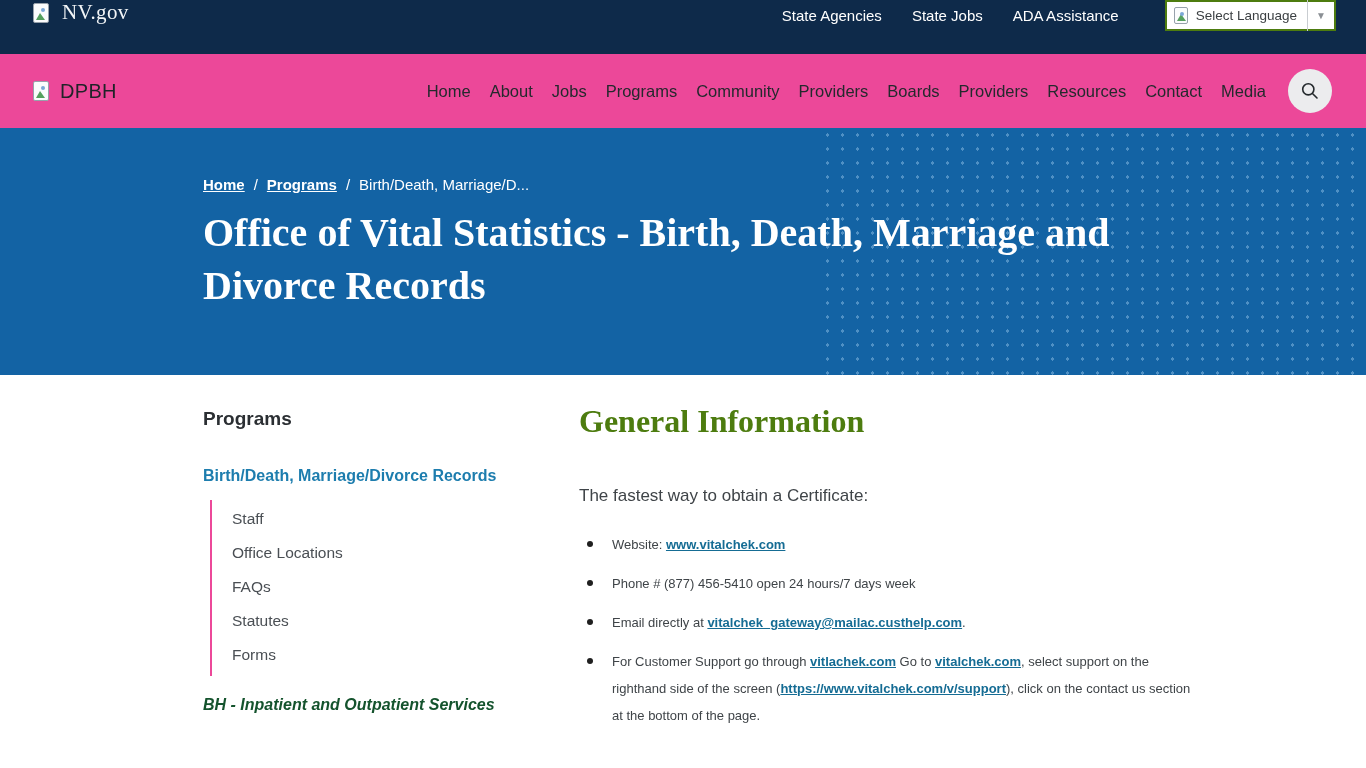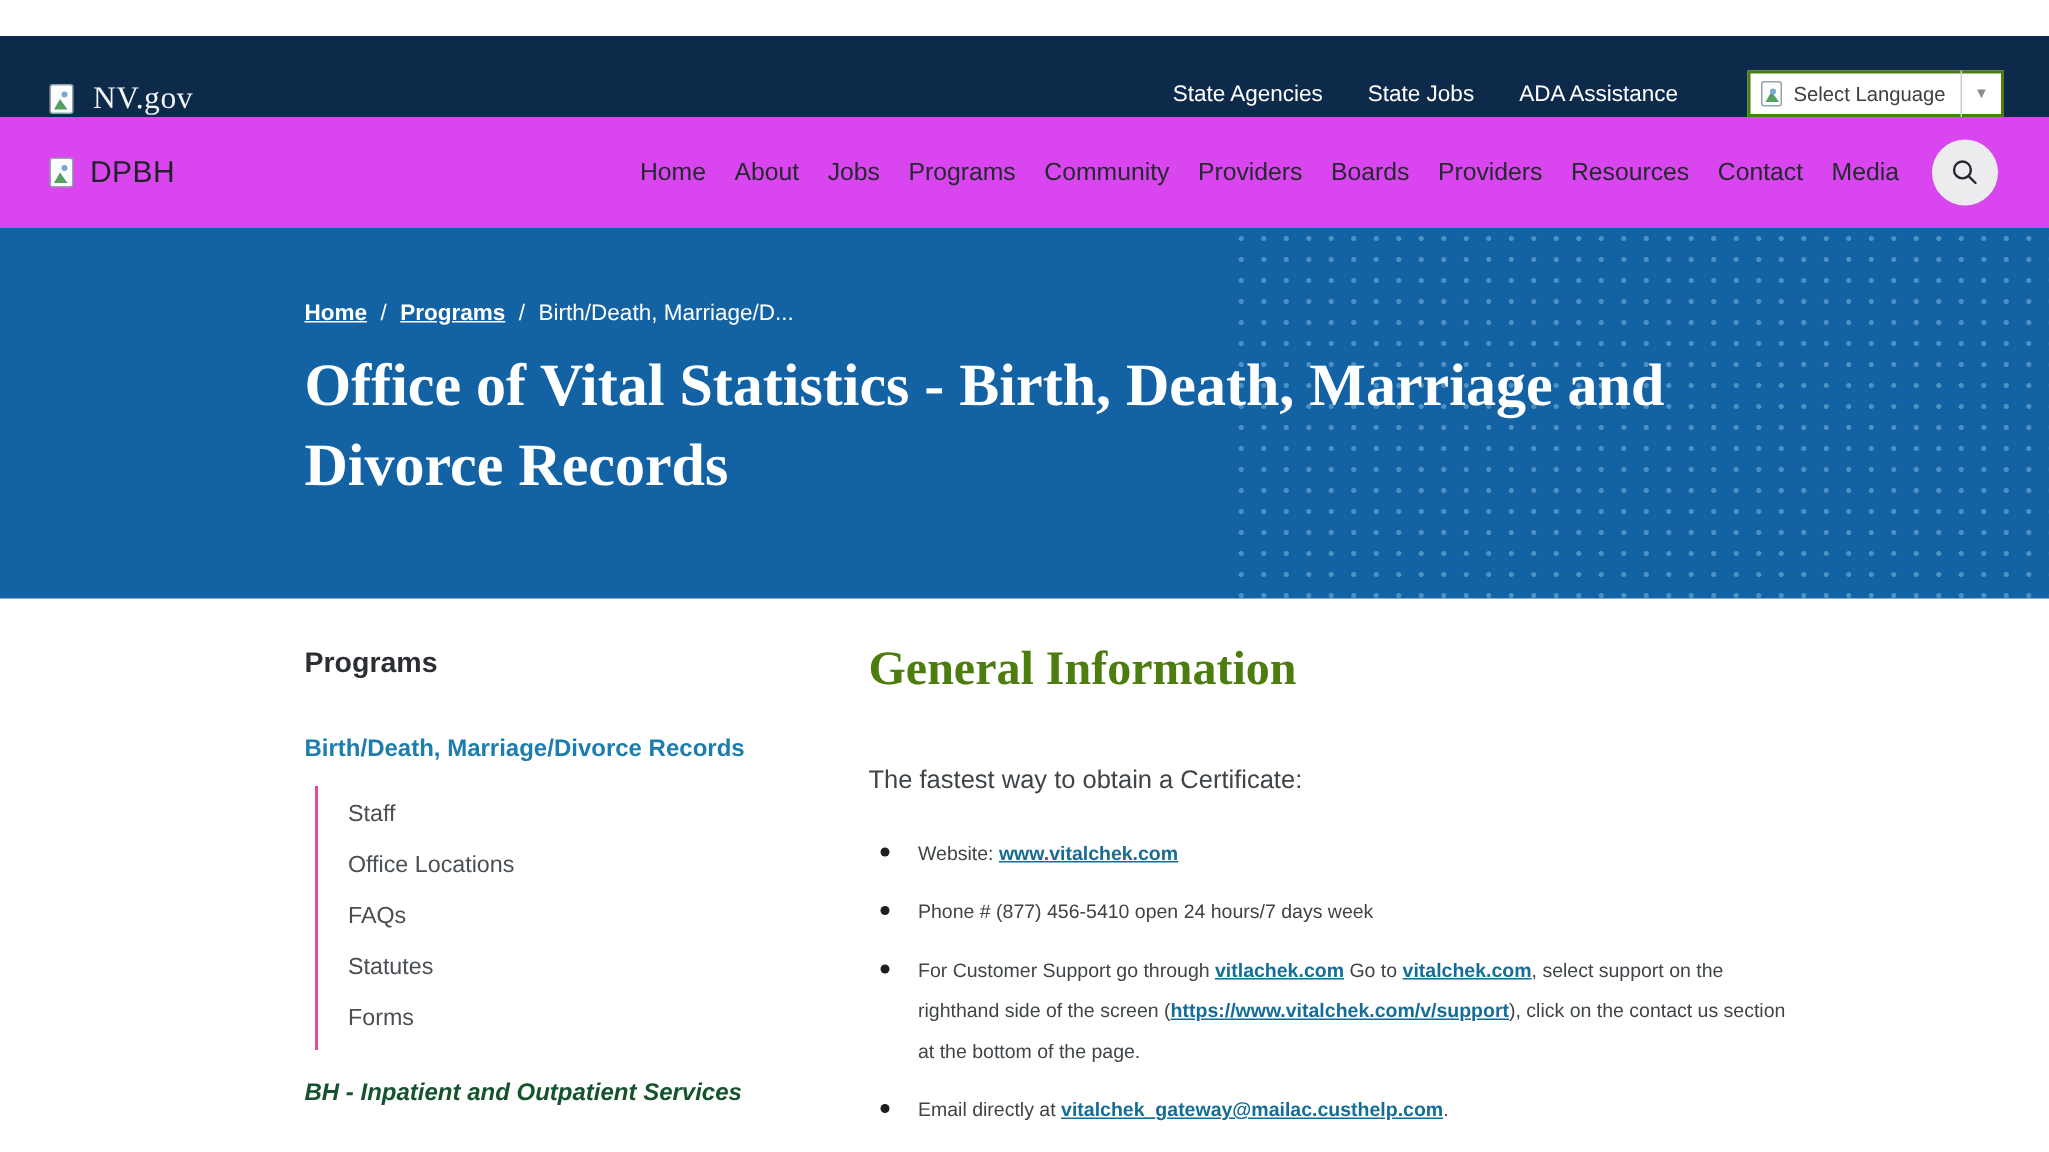--- a/index.html
+++ b/index.html
@@ -1,21 +1,21 @@
 <!DOCTYPE html>
 <html><head>
 <meta charset="utf-8">
 <style>
   * { box-sizing: border-box; margin: 0; padding: 0; }
   html, body { width: 1366px; height: 768px; overflow: hidden; background: #fff;
     font-family: "Liberation Sans", sans-serif; }
 
   
-  .topbar { height: 54px; background: #0e2a4a; display: flex; align-items: flex-end;
-    padding: 0 30px 0 33px; color: #fff; margin-top: 24px; }
+  .topbar { height: 54px; background: #0e2a4a; display: flex; align-items: flex-start;
+    padding: 0 30px 0 33px; color: #fff; }
   .topbar-brand { display: flex; align-items: center; gap: 13px; cursor: pointer; }
   .topbar-brand-text { font-family: "Liberation Serif", serif; font-size: 21px; letter-spacing: .4px; color: #f2f5f7; }
   .topbar-right { margin-left: auto; display: flex; align-items: center; gap: 30px; }
   .topbar-link { color: #ffffff; font-size: 15px; text-decoration: none; cursor: pointer; }
 
   .lang-widget { display: flex; align-items: center; background: #fff; border: 2px solid #4d7c0f;
     height: 31px; margin-left: 16px; cursor: pointer; }
   .lang-label { font-size: 13.5px; color: #3c4043; padding: 0 10px 0 8px; }
   .lang-divider { width: 1px; height: 31px; background: #c9cdd1; }
   .lang-arrow { width: 26px; text-align: center; font-size: 10px; color: #8a8f94; }
@@ -24,21 +24,21 @@
   
   .broken-img { width: 16px; height: 20px; background: #fbfcfd; border: 1px solid #97a1ab;
     border-radius: 2px; position: relative; display: inline-block; flex-shrink: 0; }
   .broken-img .bi-hill { position: absolute; left: 2px; bottom: 2px; width: 0; height: 0;
     border-left: 4px solid transparent; border-right: 5px solid transparent; border-bottom: 7px solid #55a05e; }
   .broken-img .bi-dot { position: absolute; right: 3px; top: 4px; width: 4px; height: 4px;
     border-radius: 50%; background: #7aa7d6; }
   .broken-img.small { width: 14px; height: 17px; }
 
   
-  .mainnav { height: 74px; background: #d946ef; display: flex; align-items: center; padding: 0 34px 0 33px; }
+  .mainnav { height: 74px; background: #ec4899; display: flex; align-items: center; padding: 0 34px 0 33px; }
   .nav-brand { display: flex; align-items: center; gap: 11px; cursor: pointer; }
   .nav-brand-text { font-size: 20px; color: #1f2328; letter-spacing: .3px; }
   .nav-menu { margin-left: auto; display: flex; align-items: center; gap: 19px; list-style: none; }
   .nav-menu a { font-size: 16.5px; color: #24292d; text-decoration: none; cursor: pointer; }
   .search-btn { width: 44px; height: 44px; border-radius: 50%; background: #ececee; border: none;
     margin-left: 22px; display: flex; align-items: center; justify-content: center; cursor: pointer; }
 
   
   .hero { position: relative; height: 247px; background: #1363a4; padding: 48px 0 0 203px; overflow: hidden; }
   .hero-pattern { position: absolute; top: 0; right: 0; height: 100%; width: 40%;
@@ -158,18 +158,18 @@
     <a class="sidebar-bold">BH - Inpatient and Outpatient Services</a>
 
   </aside>
 
   <main class="main-col">
     <h2 class="main-heading">General Information</h2>
     <p class="intro">The fastest way to obtain a Certificate:</p>
     <ul class="bullets">
       <li><span>Website: </span><a class="content-link">www.vitalchek.com</a></li>
       <li><span>Phone # (877) 456-5410 open 24 hours/7 days week</span></li>
+      <li><span>Email directly at </span><a class="content-link">vitalchek_gateway@mailac.custhelp.com</a><span>.</span></li>
       <li><span>For Customer Support go through </span><a class="content-link">vitlachek.com</a><span> Go to </span><a class="content-link">vitalchek.com</a><span>, select support on the righthand side of the screen (</span><a class="content-link">https://www.vitalchek.com/v/support</a><span>), click on the contact us section at the bottom of the page.</span></li>
-      <li><span>Email directly at </span><a class="content-link">vitalchek_gateway@mailac.custhelp.com</a><span>.</span></li>
     </ul>
   </main>
 
 </div>
 
 </body></html>

